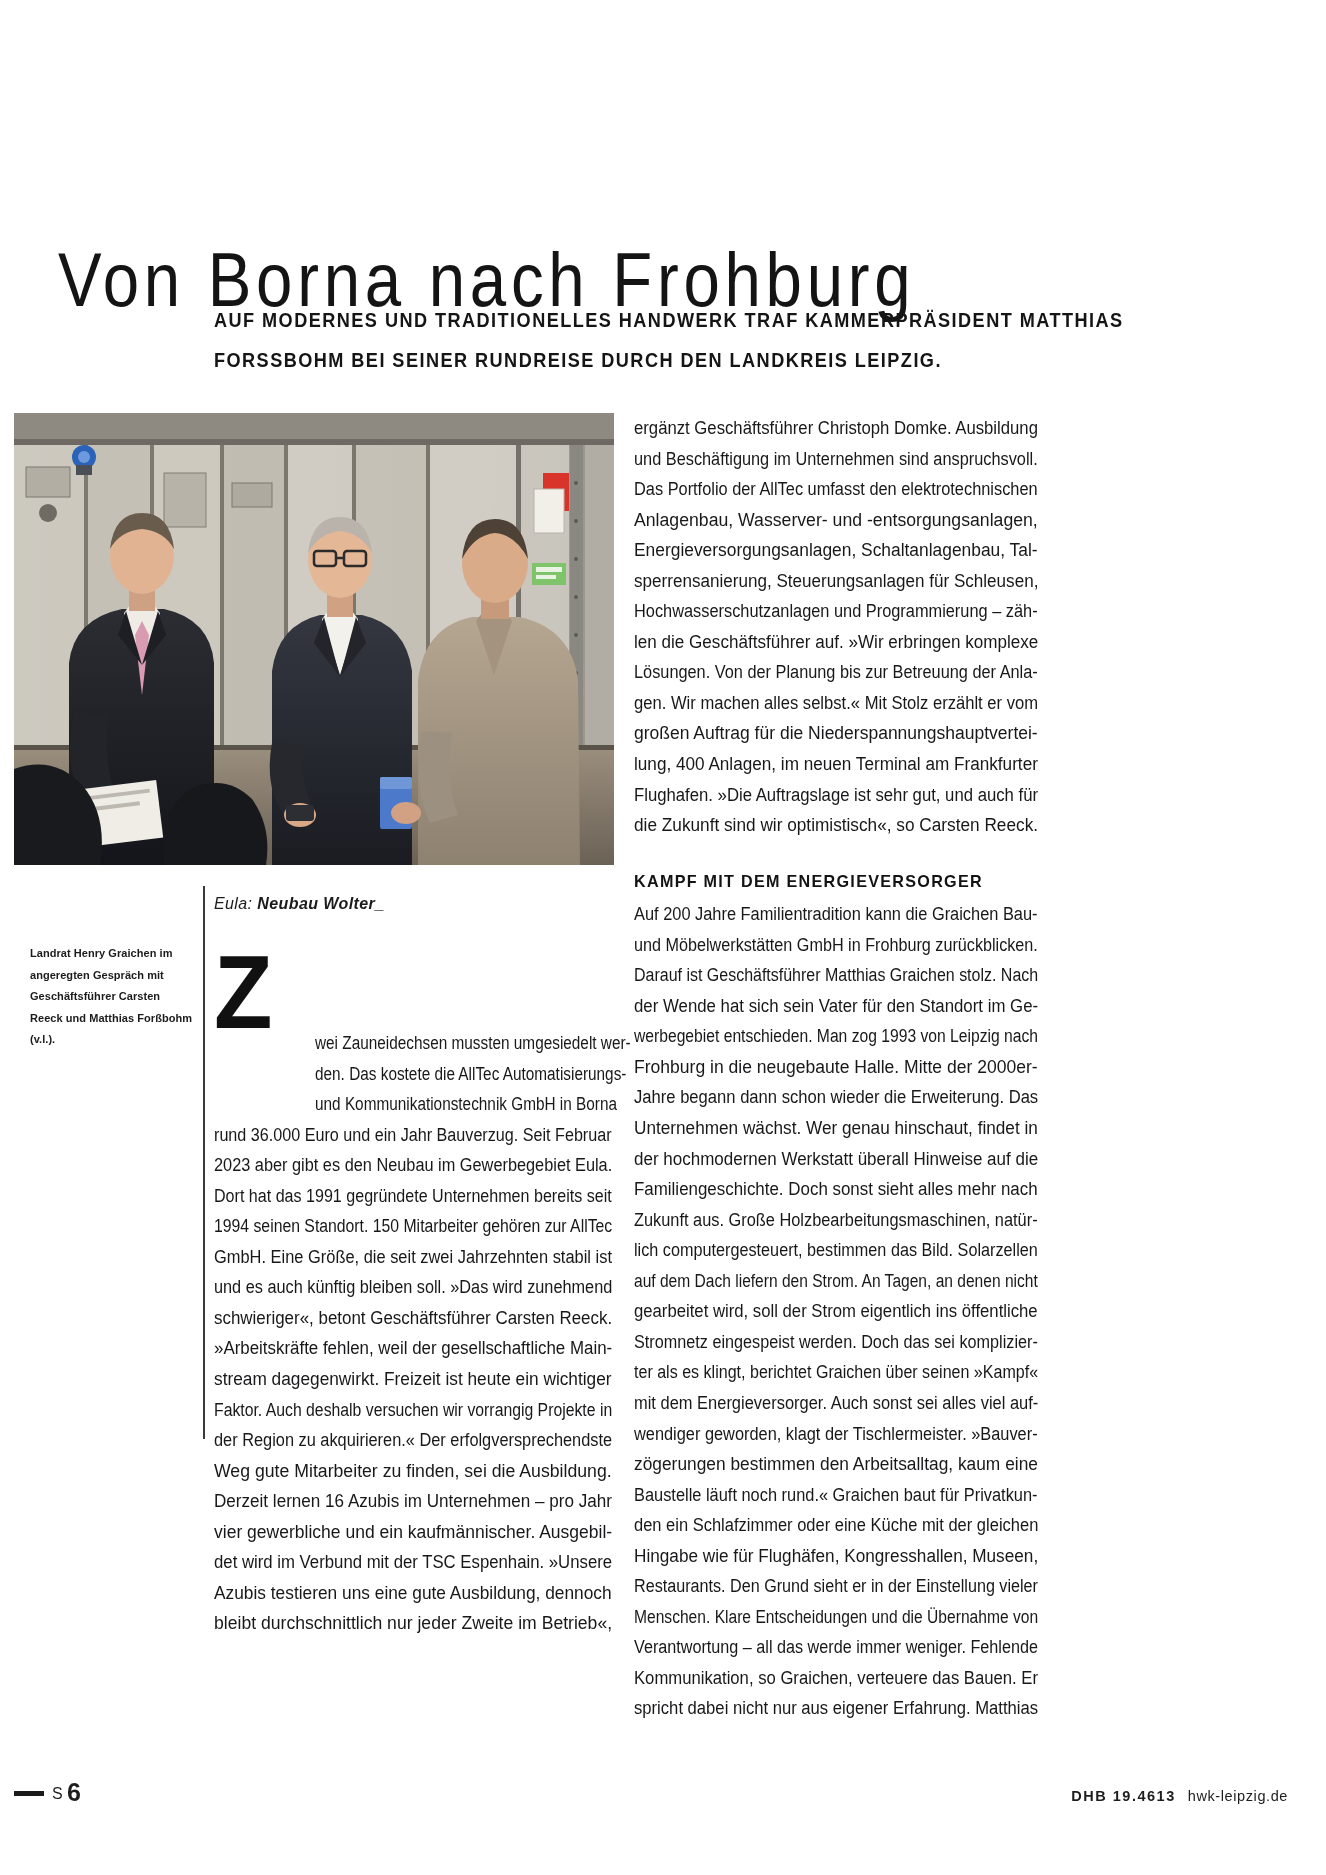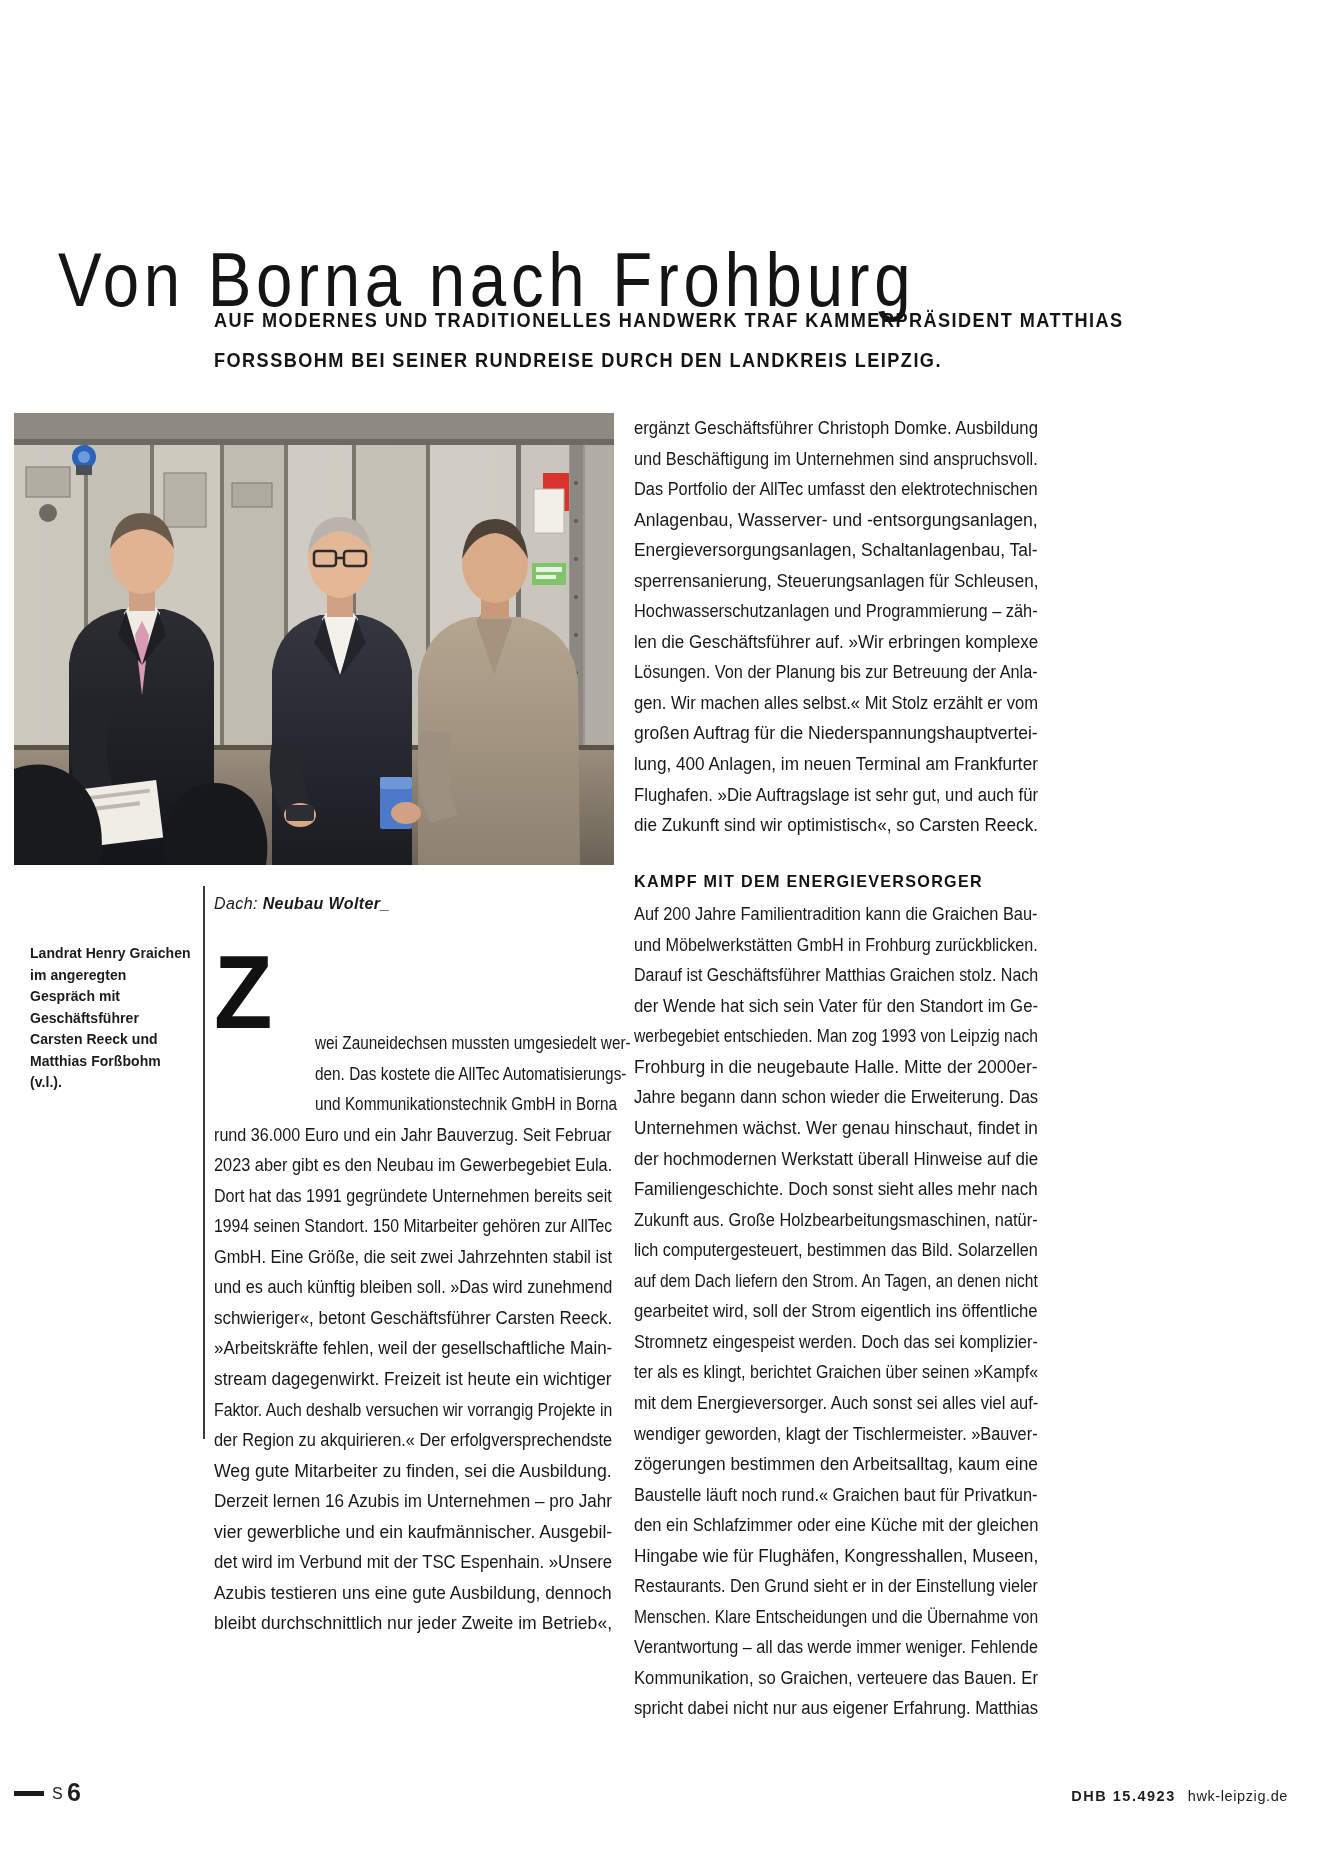--- a/index.html
+++ b/index.html
@@ -66,21 +66,21 @@
     background: #6d6b66;
   }
   .photo svg { display: block; width: 600px; height: 452px; }
 
   
   .caption {
     position: absolute;
     left: 30px;
     top: 943px;
     width: 165px;
-    font-size: 14px;
+    font-size: 11px;
     line-height: 21.5px;
     font-weight: 700;
     color: #1b1b1b;
     letter-spacing: 0.05px;
   }
 
   
   .byline {
     position: absolute;
     left: 214px;
@@ -347,36 +347,36 @@
 
       <path d="M150 452 Q146 398 176 376 Q212 360 238 386 Q258 414 252 452 Z" fill="#17181c"></path>
     </svg>
   </figure>
 
   <div class="caption">Landrat Henry Graichen im angeregten Gespräch mit Geschäftsführer Carsten Reeck und Matthias Forßbohm (v.l.).</div>
 
   <div class="colrule"></div>
 
   <div class="byline">
-    <span>Dach:</span>
+    <span>Eula:</span>
     <span class="author">Neubau Wolter_</span>
   </div>
 
   <div class="col col-left">
     <span class="dropcap">Z</span>
     <div class="lines" id="left-lines"><span class="just" style="margin-left: 101px; display: inline-block; transform: scaleX(0.8); transform-origin: left center; width: 297px;">wei Zauneidechsen mussten umgesiedelt wer-</span><span class="just" style="margin-left: 101px; display: inline-block; transform: scaleX(0.8); transform-origin: left center; width: 297px;">den. Das kostete die AllTec Automatisierungs-</span><span class="just" style="margin-left: 101px; display: inline-block; transform: scaleX(0.8); transform-origin: left center; width: 297px;">und Kommunikationstechnik GmbH in Borna</span><span class="just" style="display: inline-block; transform: scaleX(0.8414); transform-origin: left center; width: 398px;">rund 36.000 Euro und ein Jahr Bauverzug. Seit Februar</span><span class="just" style="display: inline-block; transform: scaleX(0.8504); transform-origin: left center; width: 398px;">2023 aber gibt es den Neubau im Gewerbegebiet Eula.</span><span class="just" style="display: inline-block; transform: scaleX(0.8379); transform-origin: left center; width: 398px;">Dort hat das 1991 gegründete Unternehmen bereits seit</span><span class="just" style="display: inline-block; transform: scaleX(0.8223); transform-origin: left center; width: 398px;">1994 seinen Standort. 150 Mitarbeiter gehören zur AllTec</span><span class="just" style="display: inline-block; transform: scaleX(0.8559); transform-origin: left center; width: 398px;">GmbH. Eine Größe, die seit zwei Jahrzehnten stabil ist</span><span class="just" style="display: inline-block; transform: scaleX(0.8486); transform-origin: left center; width: 398px;">und es auch künftig bleiben soll. »Das wird zunehmend</span><span class="just" style="display: inline-block; transform: scaleX(0.8825); transform-origin: left center; width: 398px;">schwieriger«, betont Geschäftsführer Carsten Reeck.</span><span class="just" style="display: inline-block; transform: scaleX(0.8805); transform-origin: left center; width: 398px;">»Arbeitskräfte fehlen, weil der gesellschaftliche Main-</span><span class="just" style="display: inline-block; transform: scaleX(0.9005); transform-origin: left center; width: 398px;">stream dagegenwirkt. Freizeit ist heute ein wichtiger</span><span class="just" style="display: inline-block; transform: scaleX(0.8223); transform-origin: left center; width: 398px;">Faktor. Auch deshalb versuchen wir vorrangig Projekte in</span><span class="just" style="display: inline-block; transform: scaleX(0.8522); transform-origin: left center; width: 398px;">der Region zu akquirieren.« Der erfolgversprechendste</span><span class="just" style="display: inline-block; transform: scaleX(0.9213); transform-origin: left center; width: 398px;">Weg gute Mitarbeiter zu finden, sei die Ausbildung.</span><span class="just" style="display: inline-block; transform: scaleX(0.8904); transform-origin: left center; width: 398px;">Derzeit lernen 16 Azubis im Unternehmen – pro Jahr</span><span class="just" style="display: inline-block; transform: scaleX(0.9128); transform-origin: left center; width: 398px;">vier gewerbliche und ein kaufmännischer. Ausgebil-</span><span class="just" style="display: inline-block; transform: scaleX(0.8728); transform-origin: left center; width: 398px;">det wird im Verbund mit der TSC Espenhain. »Unsere</span><span class="just" style="display: inline-block; transform: scaleX(0.9025); transform-origin: left center; width: 398px;">Azubis testieren uns eine gute Ausbildung, dennoch</span><span class="just" style="display: inline-block; transform: scaleX(0.9171); transform-origin: left center; width: 398px;">bleibt durchschnittlich nur jeder Zweite im Betrieb«,</span></div>
   </div>
 
   <div class="col col-right">
     <div class="lines" id="right-lines-top"><span class="just" style="display: inline-block; transform: scaleX(0.8707); transform-origin: left center; width: 404px;">ergänzt Geschäftsführer Christoph Domke. Ausbildung</span><span class="just" style="display: inline-block; transform: scaleX(0.8505); transform-origin: left center; width: 404px;">und Beschäftigung im Unternehmen sind anspruchsvoll.</span><span class="just" style="display: inline-block; transform: scaleX(0.8523); transform-origin: left center; width: 404px;">Das Portfolio der AllTec umfasst den elektrotechnischen</span><span class="just" style="display: inline-block; transform: scaleX(0.9203); transform-origin: left center; width: 404px;">Anlagenbau, Wasserver- und -entsorgungsanlagen,</span><span class="just" style="display: inline-block; transform: scaleX(0.9058); transform-origin: left center; width: 404px;">Energieversorgungsanlagen, Schaltanlagenbau, Tal-</span><span class="just" style="display: inline-block; transform: scaleX(0.8899); transform-origin: left center; width: 404px;">sperrensanierung, Steuerungsanlagen für Schleusen,</span><span class="just" style="display: inline-block; transform: scaleX(0.8523); transform-origin: left center; width: 404px;">Hochwasserschutzanlagen und Programmierung – zäh-</span><span class="just" style="display: inline-block; transform: scaleX(0.8899); transform-origin: left center; width: 404px;">len die Geschäftsführer auf. »Wir erbringen komplexe</span><span class="just" style="display: inline-block; transform: scaleX(0.8505); transform-origin: left center; width: 404px;">Lösungen. Von der Planung bis zur Betreuung der Anla-</span><span class="just" style="display: inline-block; transform: scaleX(0.8651); transform-origin: left center; width: 404px;">gen. Wir machen alles selbst.« Mit Stolz erzählt er vom</span><span class="just" style="display: inline-block; transform: scaleX(0.912); transform-origin: left center; width: 404px;">großen Auftrag für die Niederspannungshauptvertei-</span><span class="just" style="display: inline-block; transform: scaleX(0.8938); transform-origin: left center; width: 404px;">lung, 400 Anlagen, im neuen Terminal am Frankfurter</span><span class="just" style="display: inline-block; transform: scaleX(0.8707); transform-origin: left center; width: 404px;">Flughafen. »Die Auftragslage ist sehr gut, und auch für</span><span class="just" style="display: inline-block; transform: scaleX(0.8978); transform-origin: left center; width: 404px;">die Zukunft sind wir optimistisch«, so Carsten Reeck.</span></div>
     <div class="subhead">KAMPF MIT DEM ENERGIEVERSORGER</div>
     <div class="lines" id="right-lines-bottom"><span class="just" style="display: inline-block; transform: scaleX(0.8541); transform-origin: left center; width: 404px;">Auf 200 Jahre Familientradition kann die Graichen Bau-</span><span class="just" style="display: inline-block; transform: scaleX(0.8434); transform-origin: left center; width: 404px;">und Möbelwerkstätten GmbH in Frohburg zurückblicken.</span><span class="just" style="display: inline-block; transform: scaleX(0.833); transform-origin: left center; width: 404px;">Darauf ist Geschäftsführer Matthias Graichen stolz. Nach</span><span class="just" style="display: inline-block; transform: scaleX(0.8764); transform-origin: left center; width: 404px;">der Wende hat sich sein Vater für den Standort im Ge-</span><span class="just" style="display: inline-block; transform: scaleX(0.8162); transform-origin: left center; width: 404px;">werbegebiet entschieden. Man zog 1993 von Leipzig nach</span><span class="just" style="display: inline-block; transform: scaleX(0.914); transform-origin: left center; width: 404px;">Frohburg in die neugebaute Halle. Mitte der 2000er-</span><span class="just" style="display: inline-block; transform: scaleX(0.8651); transform-origin: left center; width: 404px;">Jahre begann dann schon wieder die Erweiterung. Das</span><span class="just" style="display: inline-block; transform: scaleX(0.8958); transform-origin: left center; width: 404px;">Unternehmen wächst. Wer genau hinschaut, findet in</span><span class="just" style="display: inline-block; transform: scaleX(0.886); transform-origin: left center; width: 404px;">der hochmodernen Werkstatt überall Hinweise auf die</span><span class="just" style="display: inline-block; transform: scaleX(0.8821); transform-origin: left center; width: 404px;">Familiengeschichte. Doch sonst sieht alles mehr nach</span><span class="just" style="display: inline-block; transform: scaleX(0.8523); transform-origin: left center; width: 404px;">Zukunft aus. Große Holzbearbeitungsmaschinen, natür-</span><span class="just" style="display: inline-block; transform: scaleX(0.8452); transform-origin: left center; width: 404px;">lich computergesteuert, bestimmen das Bild. Solarzellen</span><span class="just" style="display: inline-block; transform: scaleX(0.8112); transform-origin: left center; width: 404px;">auf dem Dach liefern den Strom. An Tagen, an denen nicht</span><span class="just" style="display: inline-block; transform: scaleX(0.8707); transform-origin: left center; width: 404px;">gearbeitet wird, soll der Strom eigentlich ins öffentliche</span><span class="just" style="display: inline-block; transform: scaleX(0.8452); transform-origin: left center; width: 404px;">Stromnetz eingespeist werden. Doch das sei komplizier-</span><span class="just" style="display: inline-block; transform: scaleX(0.8364); transform-origin: left center; width: 404px;">ter als es klingt, berichtet Graichen über seinen »Kampf«</span><span class="just" style="display: inline-block; transform: scaleX(0.8577); transform-origin: left center; width: 404px;">mit dem Energieversorger. Auch sonst sei alles viel auf-</span><span class="just" style="display: inline-block; transform: scaleX(0.8523); transform-origin: left center; width: 404px;">wendiger geworden, klagt der Tischlermeister. »Bauver-</span><span class="just" style="display: inline-block; transform: scaleX(0.9038); transform-origin: left center; width: 404px;">zögerungen bestimmen den Arbeitsalltag, kaum eine</span><span class="just" style="display: inline-block; transform: scaleX(0.8541); transform-origin: left center; width: 404px;">Baustelle läuft noch rund.« Graichen baut für Privatkun-</span><span class="just" style="display: inline-block; transform: scaleX(0.8596); transform-origin: left center; width: 404px;">den ein Schlafzimmer oder eine Küche mit der gleichen</span><span class="just" style="display: inline-block; transform: scaleX(0.8958); transform-origin: left center; width: 404px;">Hingabe wie für Flughäfen, Kongresshallen, Museen,</span><span class="just" style="display: inline-block; transform: scaleX(0.8417); transform-origin: left center; width: 404px;">Restaurants. Den Grund sieht er in der Einstellung vieler</span><span class="just" style="display: inline-block; transform: scaleX(0.8129); transform-origin: left center; width: 404px;">Menschen. Klare Entscheidungen und die Übernahme von</span><span class="just" style="display: inline-block; transform: scaleX(0.8434); transform-origin: left center; width: 404px;">Verantwortung – all das werde immer weniger. Fehlende</span><span class="just" style="display: inline-block; transform: scaleX(0.8688); transform-origin: left center; width: 404px;">Kommunikation, so Graichen, verteuere das Bauen. Er</span><span class="just" style="display: inline-block; transform: scaleX(0.867); transform-origin: left center; width: 404px;">spricht dabei nicht nur aus eigener Erfahrung. Matthias</span></div>
   </div>
 
   <div class="footrule"></div>
   <div class="folio">
     <span>S</span><span class="num">6</span>
   </div>
   <div class="footmeta">
-    <span class="issue">DHB 15.4923</span><span class="site">hwk-leipzig.de</span>
+    <span class="issue">DHB 19.4613</span><span class="site">hwk-leipzig.de</span>
   </div>
 
 </div>
 
 </body></html>

